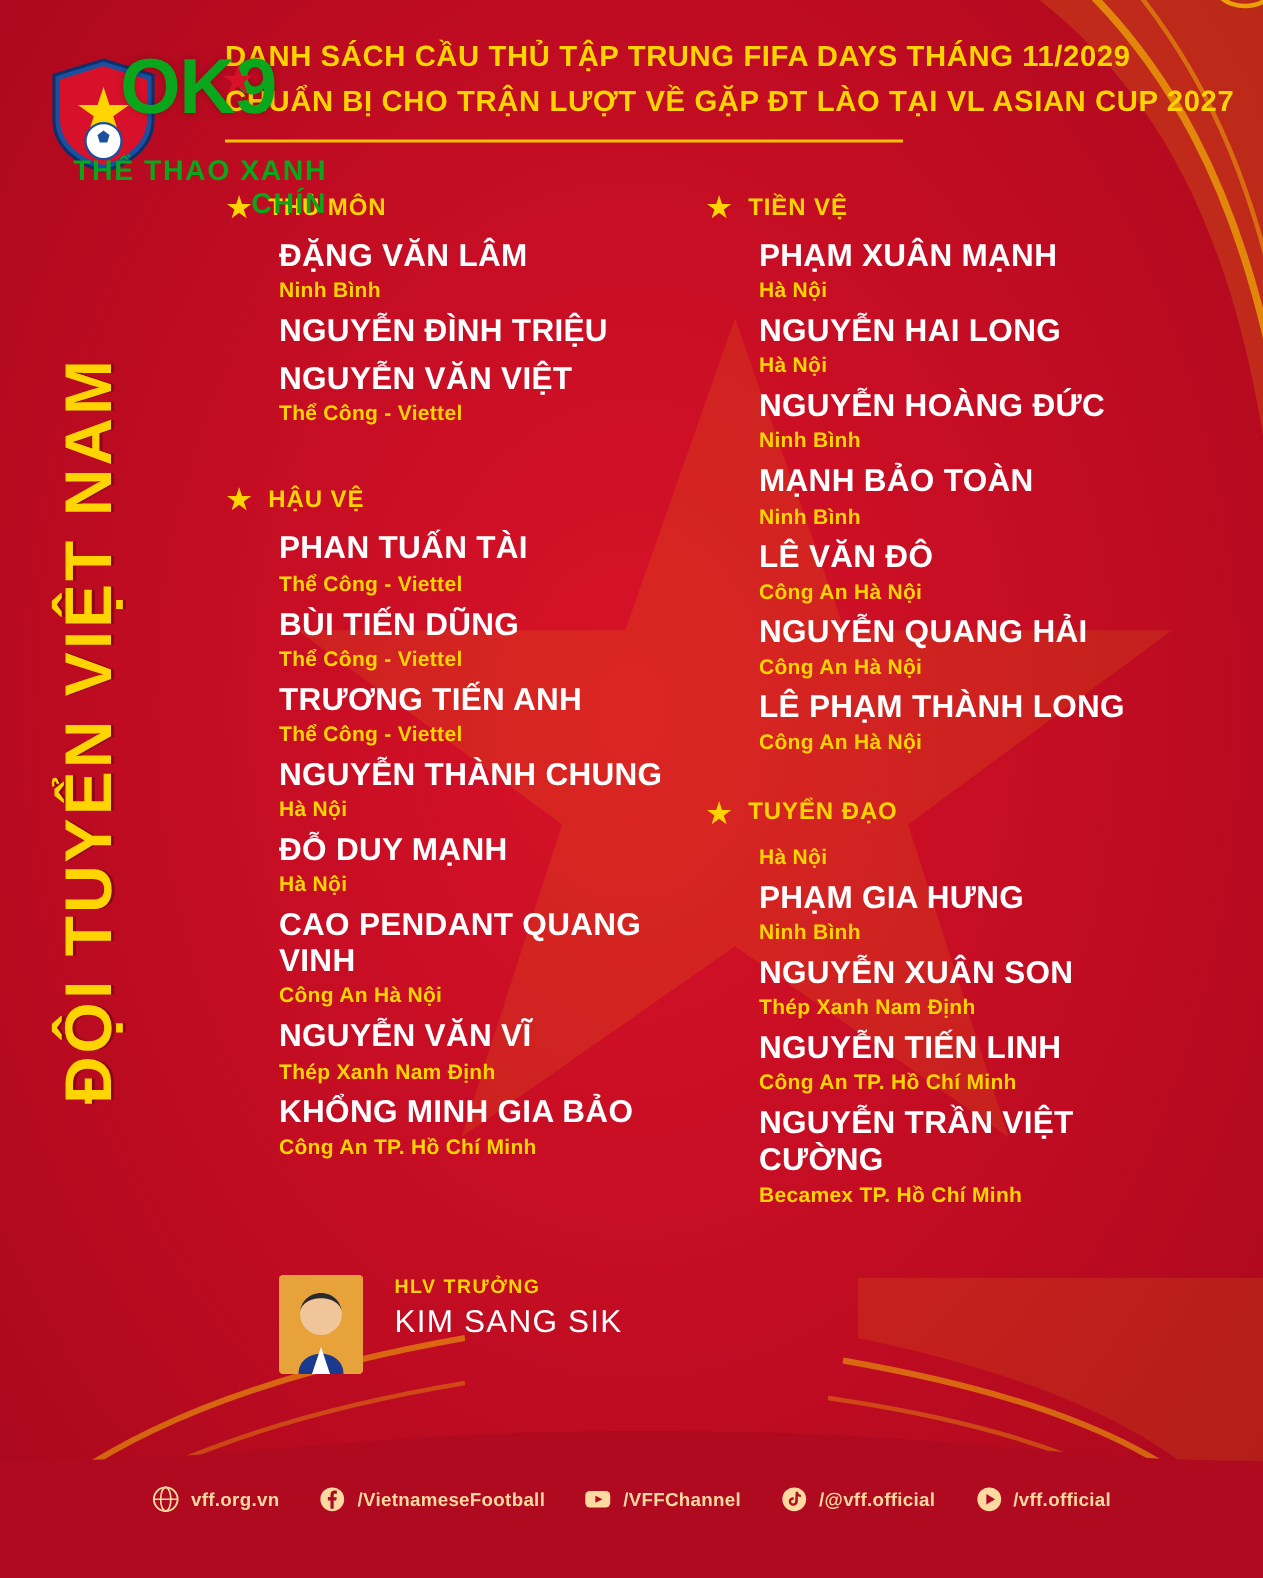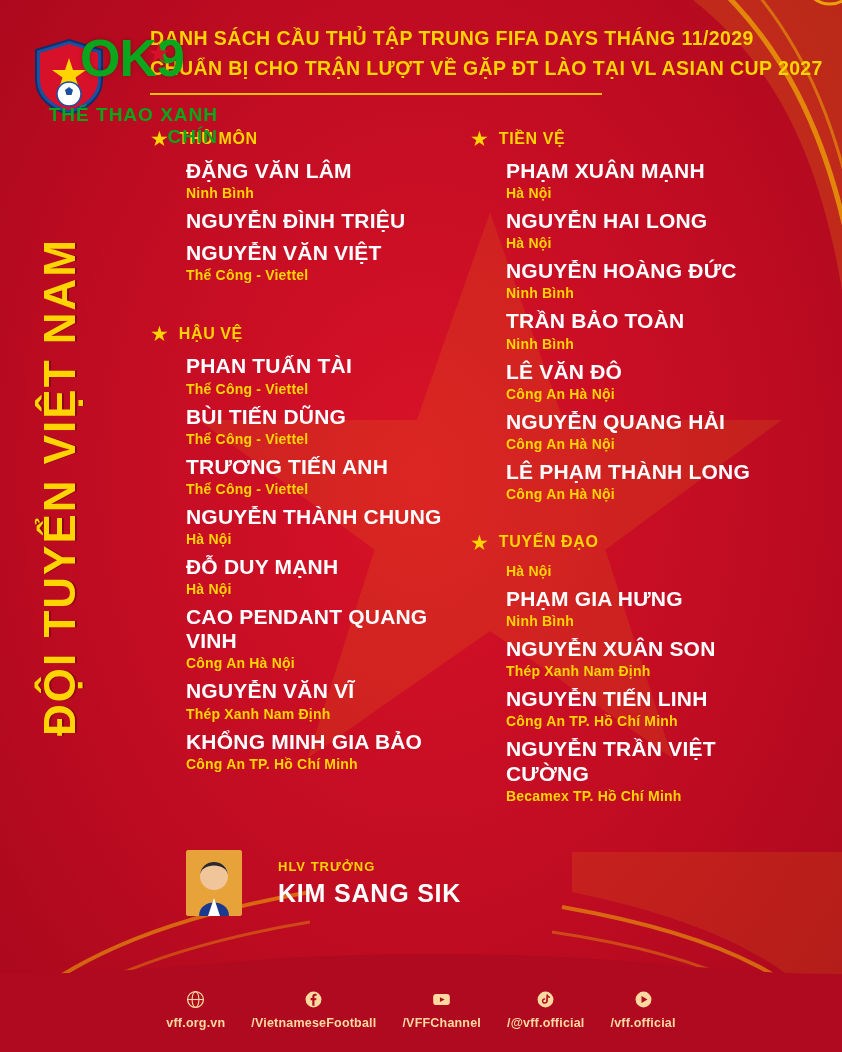--- a/index.html
+++ b/index.html
@@ -130,54 +130,54 @@
     color: #ffd400; font-size: 14px; font-weight: 600; letter-spacing: .2px;
     margin-top: 2px;
   }
   .gap-big { height: 32px; }
   .gap-mid { height: 22px; }
 
   
   .coach {
     position: absolute;
     left: 186px; bottom: 136px;
-    display: flex; align-items: center; gap: 36px;
+    display: flex; align-items: flex-start; gap: 21px;
     z-index: 7;
   }
   .coach-photo {
     width: 56px; height: 66px;
     border-radius: 3px;
     overflow: hidden;
     background: #e8a23a;
     position: relative;
     flex: none;
   }
   .coach-role {
     color: #ffd400; font-size: 13px; font-weight: 700; letter-spacing: 1px;
   }
   .coach-name {
-    color: #ffffff; font-size: 25px; font-weight: 700; letter-spacing: .8px;
+    color: #ffffff; font-size: 21px; font-weight: 400; letter-spacing: .8px;
     margin-top: 5px;
   }
 
   
   .footer {
     position: absolute;
     left: 0; bottom: 0; width: 842px; height: 78px;
     background: #b00a20;
     z-index: 8;
   }
   .footer-wave {
     position: absolute; left: 0; top: -22px; width: 842px; height: 30px;
   }
   .footer-items {
     position: absolute; left: 0; top: 16px; width: 842px;
     display: flex; align-items: center; justify-content: center; gap: 26px;
   }
-  .fitem { display: flex; align-items: center; gap: 7px; flex-direction: column; }
+  .fitem { display: flex; align-items: center; gap: 7px; }
   .fitem .label { color: #ffd9a0; font-size: 12.5px; font-weight: 600; letter-spacing: .2px; }
   .fic { width: 19px; height: 19px; flex: none; }
 </style>
 </head>
 <body>
 
 <div id="poster">
 
   <svg class="watermark-star" viewBox="0 0 100 100">
     <polygon points="50,2 61.8,35.5 97,35.5 68.6,56.4 79.4,90 50,69.5 20.6,90 31.4,56.4 3,35.5 38.2,35.5" fill="#ffd400"></polygon>
@@ -301,21 +301,21 @@
         </div>
         <div class="player">
           <div class="name">NGUYỄN HAI LONG</div>
           <div class="club">Hà Nội</div>
         </div>
         <div class="player">
           <div class="name">NGUYỄN HOÀNG ĐỨC</div>
           <div class="club">Ninh Bình</div>
         </div>
         <div class="player">
-          <div class="name">TRẦN BẢO TOÀN</div>
+          <div class="name">MẠNH BẢO TOÀN</div>
           <div class="club">Ninh Bình</div>
         </div>
         <div class="player">
           <div class="name">LÊ VĂN ĐÔ</div>
           <div class="club">Công An Hà Nội</div>
         </div>
         <div class="player">
           <div class="name">NGUYỄN QUANG HẢI</div>
           <div class="club">Công An Hà Nội</div>
         </div>

